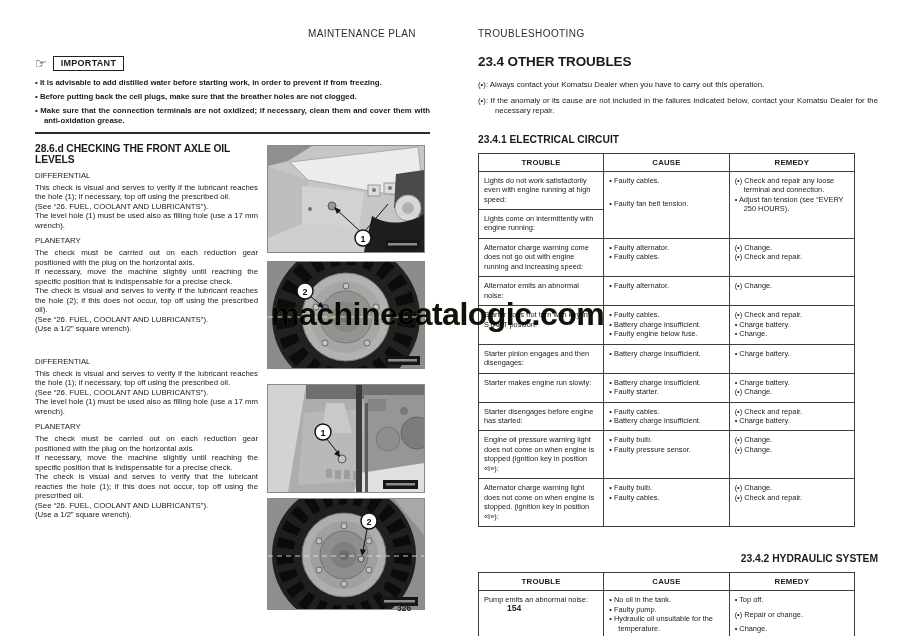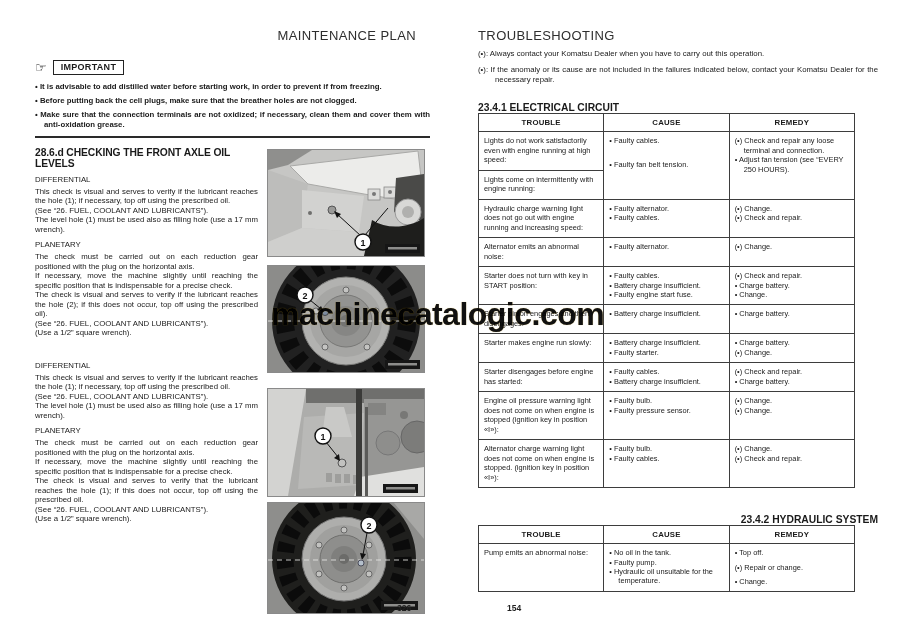--- a/index.html
+++ b/index.html
@@ -6,21 +6,21 @@
   body{
     width:900px;height:636px;background:#ffffff;position:relative;overflow:hidden;
     font-family:"Liberation Sans",sans-serif;color:#1a1a1a;
     -webkit-font-smoothing:antialiased;
   }
   .page{position:absolute;top:28px;}
   .page-left{left:35px;width:395px;}
   .page-right{left:478px;width:400px;}
 
   
-  .running-head{font-size:13px;color:#2e2e2e;letter-spacing:.4px;}
+  .running-head{font-size:10px;color:#2e2e2e;letter-spacing:.4px;}
   .page-left .running-head{text-align:right;padding-right:14px;}
 
   
   .imp-row{display:flex;align-items:center;gap:6px;margin-top:17px;}
   .hand-icon{font-size:13px;line-height:1;color:#111;}
   .imp-box{border:1.5px solid #222;padding:1px 7px 2px;font-weight:bold;font-size:9px;letter-spacing:.3px;}
   .imp-bullets{margin-top:7px;}
   .imp-bullet{font-weight:bold;font-size:7.8px;line-height:1.3;margin-bottom:4px;
     padding-left:9px;text-indent:-9px;text-align:justify;}
   .top-rule{border:none;border-top:2px solid #2a2a2a;margin:5px 0 0;}
@@ -37,21 +37,21 @@
 
   
   .photo{border:1px solid #8a8a8a;display:block;}
   .gap-a{height:8px;}.gap-b{height:15px;}.gap-c{height:5px;}
 
   
   .rp-title{font-size:13.5px;font-weight:bold;margin-top:15px;letter-spacing:-.1px;}
   .note{font-size:7.8px;line-height:1.3;margin-top:6px;padding-left:17px;text-indent:-17px;text-align:justify;}
   .tbl-title{font-size:10.3px;font-weight:bold;margin:17px 0 0;}
   .tbl-title.second{margin-top:26px;text-align:right;}
-  table.troubles{border-collapse:collapse;table-layout:fixed;width:377px;}
+  table.troubles{border-collapse:collapse;table-layout:fixed;width:377px;margin-top:8px;}
   table.troubles th{
     border:1px solid #3d3d3d;font-size:7.8px;font-weight:bold;letter-spacing:.2px;
     padding:4px 2px;text-align:center;background:#fff;}
   table.troubles td{
     border:1px solid #3d3d3d;font-size:7.4px;line-height:1.28;vertical-align:top;
     padding:4px 4px 5px 5px;}
   td.c-trouble{width:126px;}
   td.c-cause{width:125px;}
   td.c-remedy{width:122px;}
   .bline{padding-left:9px;text-indent:-9px;}
@@ -254,20 +254,21 @@
           <rect x="116" y="101" width="31" height="2.5" fill="#8d8d8b"></rect>
         </g>
       </svg>
     </div>
   </div>
 </div>
 
 <div class="page page-right">
   <div class="running-head">TROUBLESHOOTING</div>
 
+  <h2 class="rp-title">23.4 OTHER TROUBLES</h2>
   <div class="note">(•):  Always contact your Komatsu Dealer when you have to carry out this operation.</div>
   <div class="note">(•):  If the anomaly or its cause are not included in the failures indicated below, contact your Komatsu Dealer for the necessary repair.</div>
 
   <h3 class="tbl-title">23.4.1 ELECTRICAL CIRCUIT</h3>
   <table class="troubles">
       <thead>
         <tr>
           <th>TROUBLE</th>
           <th>CAUSE</th>
           <th>REMEDY</th>
@@ -282,21 +283,21 @@
           </td>
           <td class="c-remedy" rowspan="2">
             <div class="bline">(•) Check and repair any loose terminal and connection.</div>
             <div class="bline">• Adjust fan tension (see “EVERY 250 HOURS).</div>
           </td>
         </tr>
         <tr>
           <td class="c-trouble">Lights come on intermittently with engine running:</td>
         </tr>
         <tr>
-          <td class="c-trouble">Hydraulic charge warning light does not go out with engine running and increasing speed:</td>
+          <td class="c-trouble">Alternator charge warning come does not go out with engine running and increasing speed:</td>
           <td class="c-cause" rowspan="1">
             <div class="bline">• Faulty alternator.</div>
             <div class="bline">• Faulty cables.</div>
           </td>
           <td class="c-remedy" rowspan="1">
             <div class="bline">(•) Change.</div>
             <div class="bline">(•) Check and repair.</div>
           </td>
         </tr>
         <tr>
@@ -306,21 +307,21 @@
           </td>
           <td class="c-remedy" rowspan="1">
             <div class="bline">(•) Change.</div>
           </td>
         </tr>
         <tr>
           <td class="c-trouble">Starter does not turn with key in START position:</td>
           <td class="c-cause" rowspan="1">
             <div class="bline">• Faulty cables.</div>
             <div class="bline">• Battery charge insufficient.</div>
-            <div class="bline">• Faulty engine start fuse.</div>
+            <div class="bline">• Faulty engine below fuse.</div>
           </td>
           <td class="c-remedy" rowspan="1">
             <div class="bline">(•) Check and repair.</div>
             <div class="bline">• Charge battery.</div>
             <div class="bline">• Change.</div>
           </td>
         </tr>
         <tr>
           <td class="c-trouble">Starter pinion engages and then disengages:</td>
           <td class="c-cause" rowspan="1">

